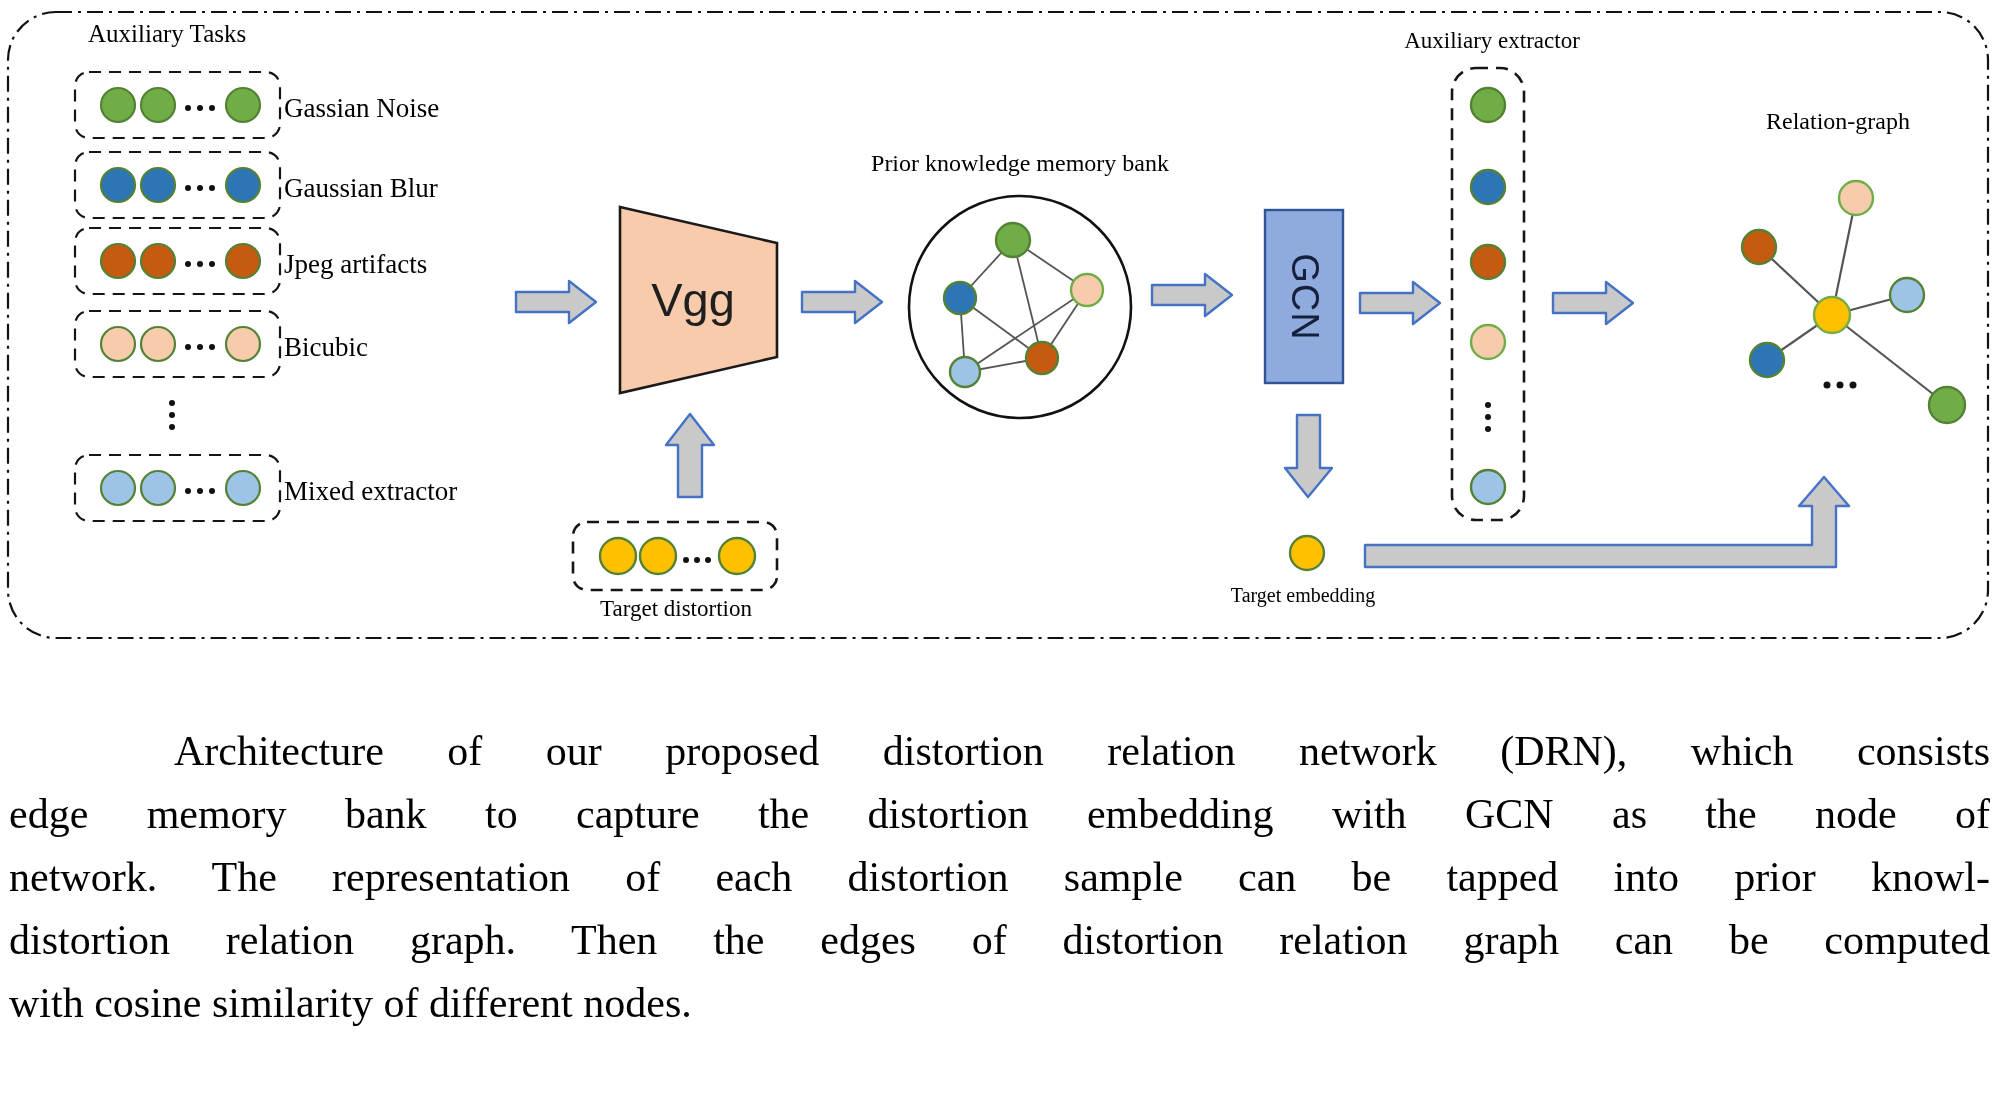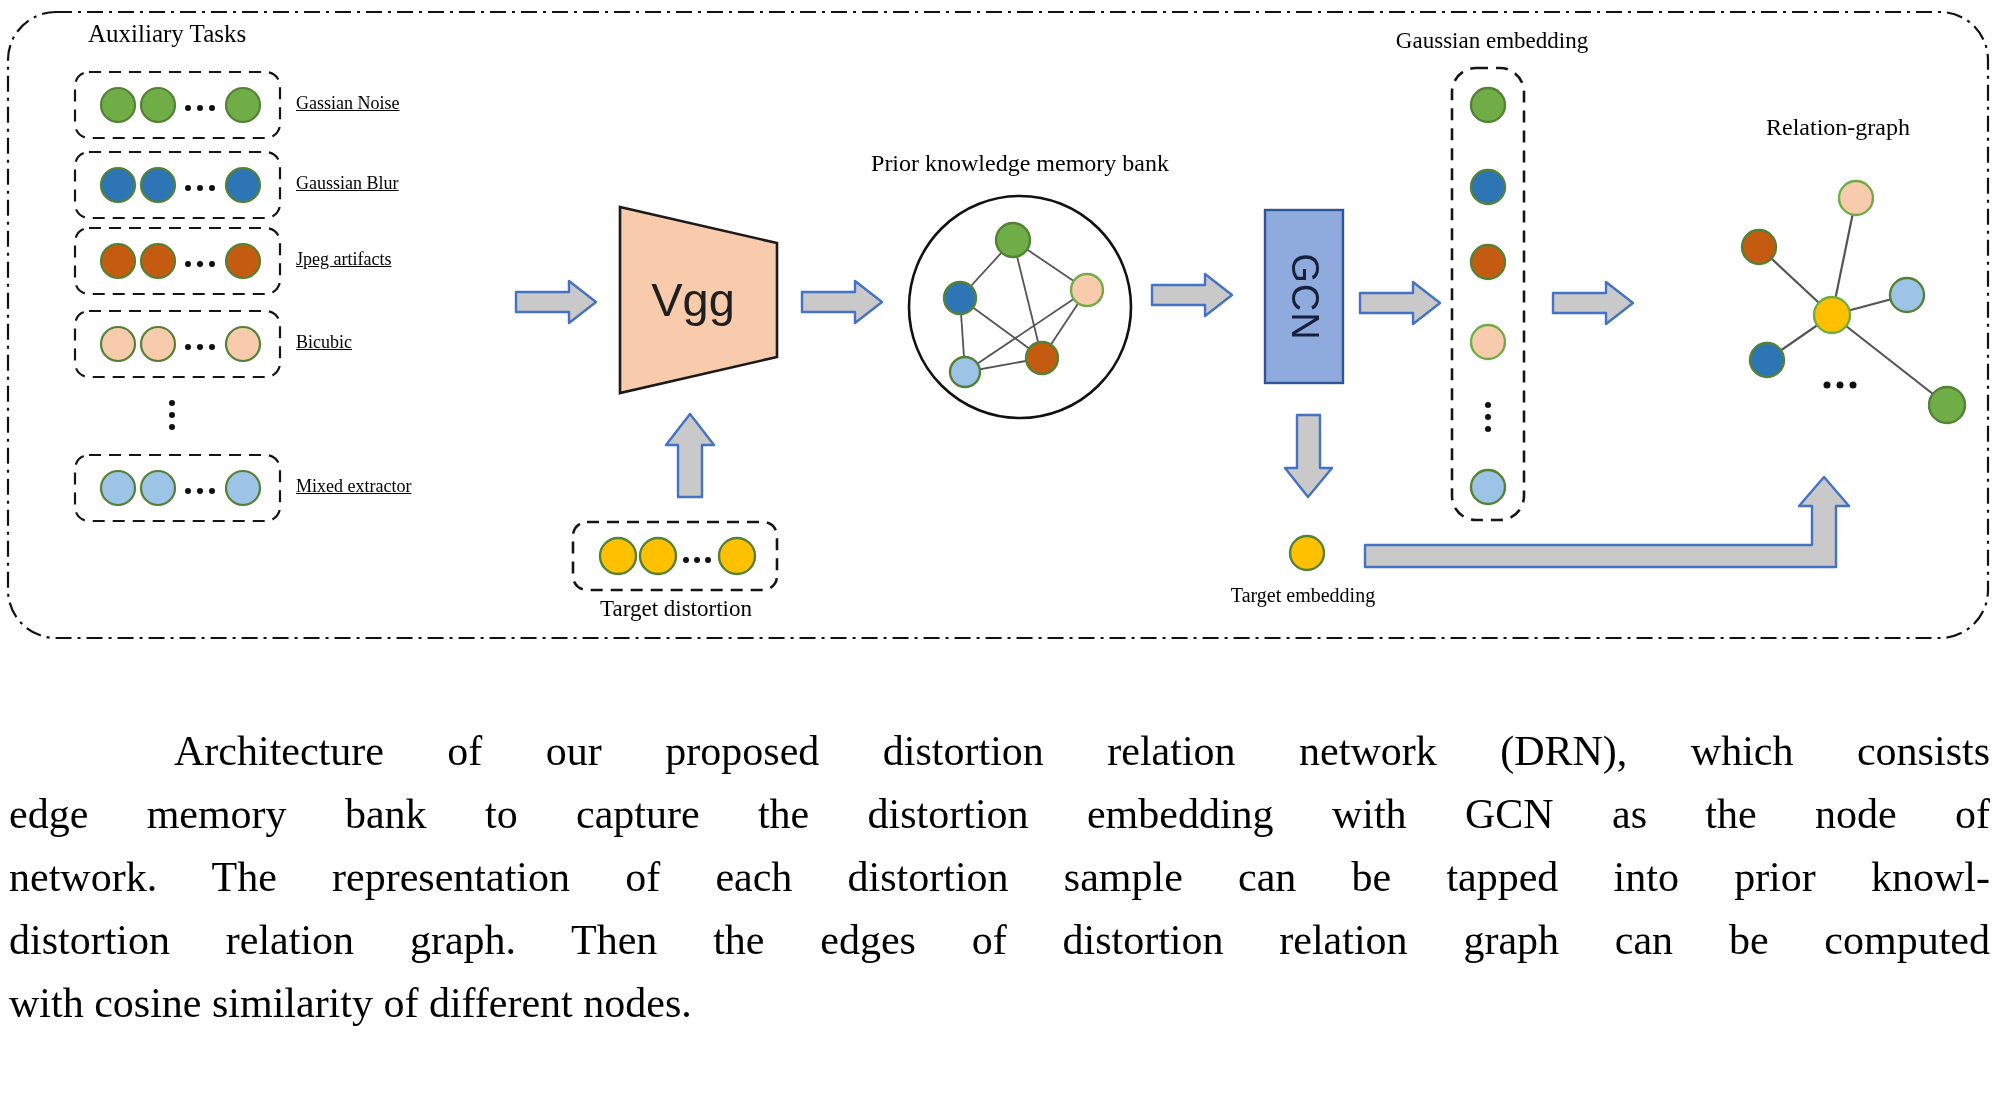--- a/index.html
+++ b/index.html
@@ -9,29 +9,29 @@
     --c-vgg-fill:#F8CBAD; --c-gcn-fill:#8FAADC; --c-gcn-border:#2F5597;
     --c-edge:#555555; --c-ink:#111111;
   }
   html,body{margin:0;padding:0;background:#ffffff;}
   .stage{position:relative;width:1999px;height:1095px;background:#ffffff;overflow:hidden;
          font-family:"Liberation Serif",serif;color:#000;padding-left:24px;}
   svg.diagram{position:absolute;left:0;top:0;}
   .lbl{position:absolute;white-space:nowrap;color:#000;}
   .lbl.center{transform:translateX(-50%);}
   .aux-title{left:88px;top:20px;font-size:25px;}
-  .task-lbl{left:296px;font-size:18px;text-decoration:underline;}
+  .task-lbl{left:284px;font-size:27px;}
   .mb-title{left:1020px;top:150px;font-size:24px;}
   .vgg-lbl{left:693px;top:272px;font-size:47px;font-family:"Liberation Sans",sans-serif;color:#1f1f1f;}
   .gcn-lbl{left:1304px;top:297px;font-size:38px;font-family:"Liberation Sans",sans-serif;color:#14203c;
            transform:translate(-50%,-50%) rotate(90deg);letter-spacing:1px;}
   .td-lbl{left:676px;top:596px;font-size:23px;}
   .te-lbl{left:1303px;top:584px;font-size:20px;}
   .ae-title{left:1492px;top:28px;font-size:23px;}
-  .rg-title{left:1838px;top:114px;font-size:24px;}
+  .rg-title{left:1838px;top:108px;font-size:24px;}
   .caption{position:absolute;left:9px;top:720px;width:1981px;font-size:42px;line-height:63px;color:#000;}
   .cap-line{text-align:justify;text-align-last:justify;}
   .cap-line.first{text-indent:165px;}
   .cap-line.last{text-align:left;text-align-last:left;}
 </style>
 </head>
 <body>
 
 <div class="stage">
 
@@ -202,21 +202,21 @@
   <div class="lbl task-lbl" style="top:173px">Gaussian Blur</div>
   <div class="lbl task-lbl" style="top:249px">Jpeg artifacts</div>
   <div class="lbl task-lbl" style="top:332px">Bicubic</div>
   <div class="lbl task-lbl" style="top:476px">Mixed extractor</div>
 
   <div class="lbl center mb-title">Prior knowledge memory bank</div>
   <div class="lbl center vgg-lbl">Vgg</div>
   <div class="lbl gcn-lbl">GCN</div>
   <div class="lbl center td-lbl">Target distortion</div>
   <div class="lbl center te-lbl">Target embedding</div>
-  <div class="lbl center ae-title">Gaussian embedding</div>
+  <div class="lbl center ae-title">Auxiliary extractor</div>
   <div class="lbl center rg-title">Relation-graph</div>
 
   <div class="caption">
     <div class="cap-line first">Architecture of our proposed distortion relation network (DRN), which consists</div>
     <div class="cap-line">edge memory bank to capture the distortion embedding with GCN as the node of</div>
     <div class="cap-line">network. The representation of each distortion sample can be tapped into prior knowl-</div>
     <div class="cap-line">distortion relation graph. Then the edges of distortion relation graph can be computed</div>
     <div class="cap-line last">with cosine similarity of different nodes.</div>
   </div>
 

